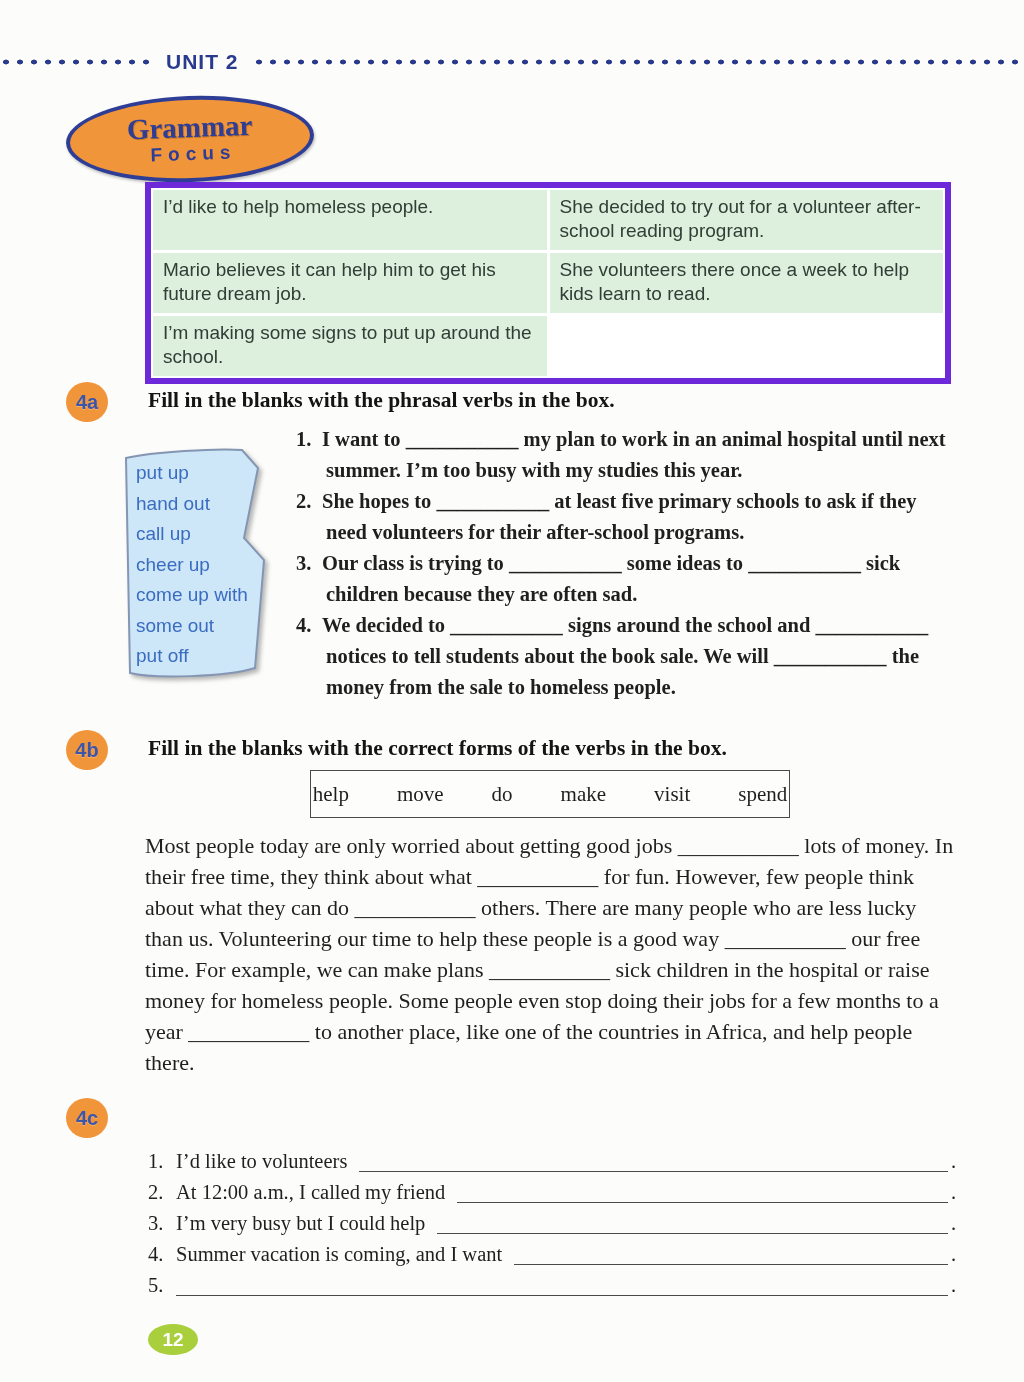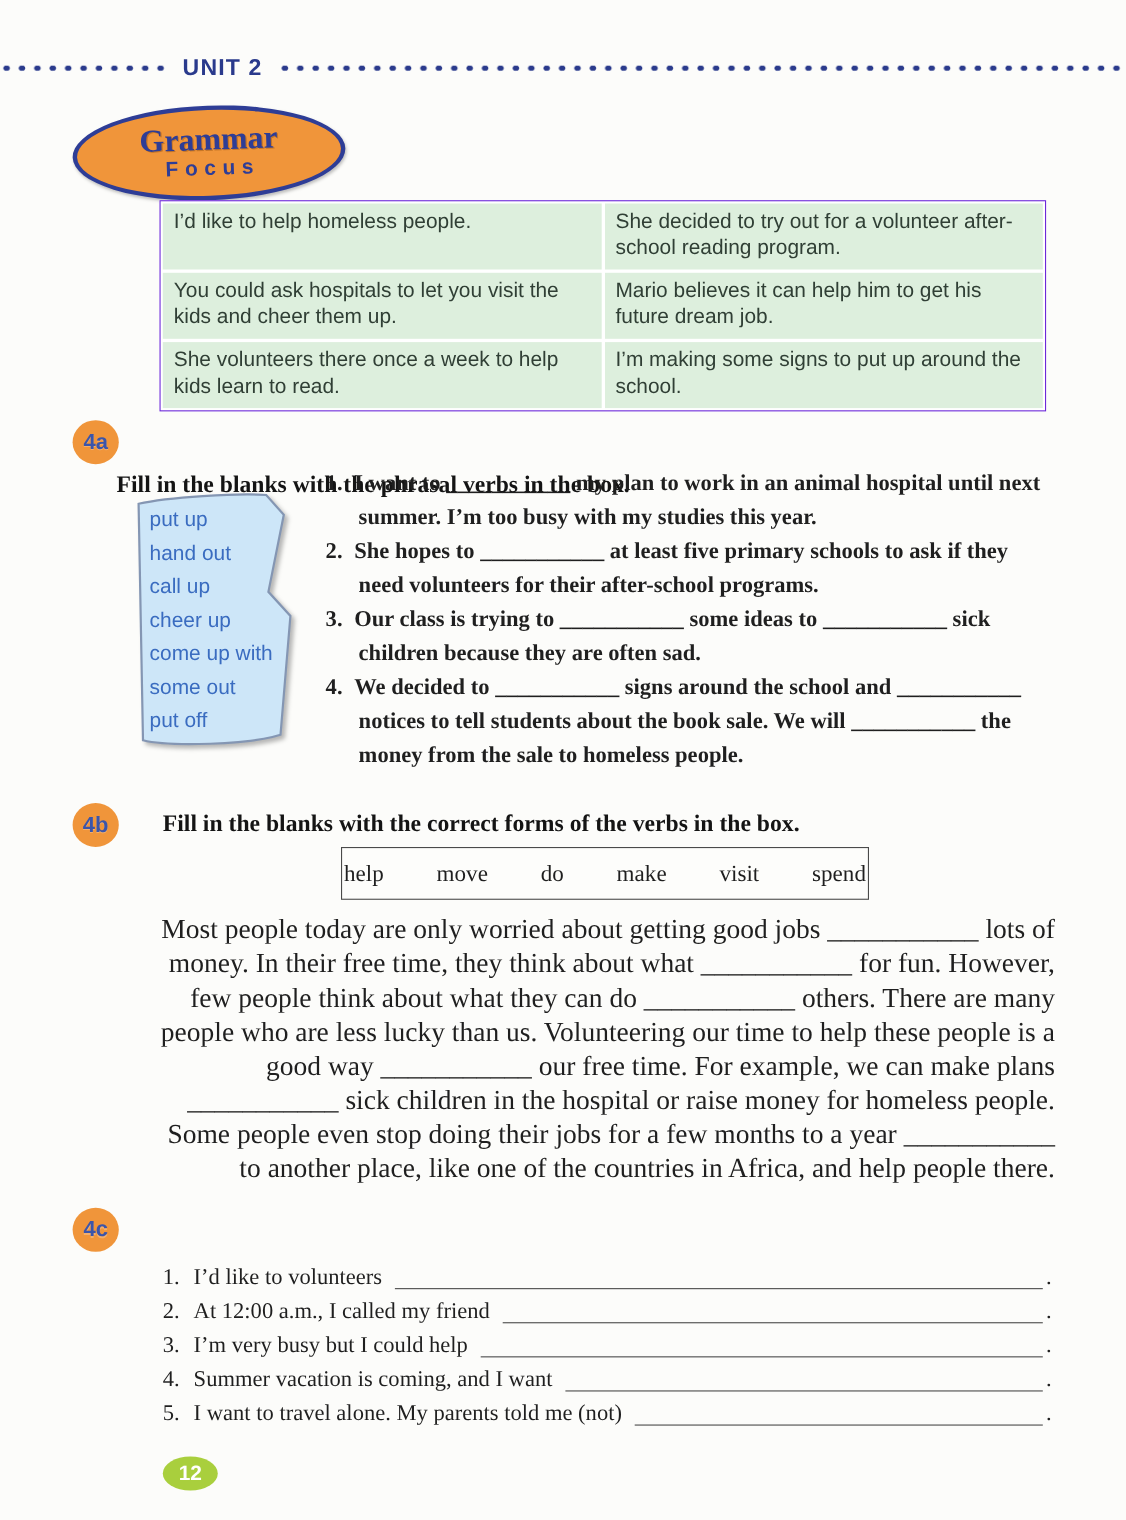--- a/index.html
+++ b/index.html
@@ -51,21 +51,21 @@
     font-family:"Liberation Sans", sans-serif;
     font-weight:bold; font-size:19px; color:#2e3d96;
     letter-spacing:6px; line-height:24px; margin-left:6px;
   }
 
   
   .gf-table {
     position:absolute; left:145px; top:182px; width:806px;
     display:grid; grid-template-columns:1fr 1fr; gap:3px;
     background:#ffffff;
-    border:1px solid #6d28d9;
+    border:6px solid #6d28d9;
     padding:2px;
   }
   .gf-cell {
     background:#ddefdd;
     padding:5px 10px 7px 10px;
     font-family:"Liberation Sans", sans-serif;
     font-size:19px; line-height:24px; color:#303f35;
   }
 
   
@@ -106,21 +106,21 @@
 
   
   .verb-box {
     position:absolute; left:310px; top:770px; width:480px; height:48px;
     border:1.5px solid #4a4a4a; background:#fdfdfb;
     display:flex; align-items:center; justify-content:center; gap:48px;
     font-size:21px;
   }
   .para-4b {
     position:absolute; left:145px; top:830px; width:814px;
-    font-size:25px; line-height:31px;text-align:right;
+    font-size:22px; line-height:31px;
   }
 
   
   .list-4c { position:absolute; left:148px; top:1146px; width:808px; font-size:20.5px; }
   .item-4c { display:flex; align-items:flex-end; line-height:31px; }
   .item-4c .num { width:28px; flex:0 0 auto; }
   .item-4c .txt { white-space:nowrap; padding-right:12px; }
   .fill-line { flex:1; border-bottom:1.3px solid #4a4a4a; margin-bottom:5px; }
   .item-4c .suffix { padding-left:3px; }
 
@@ -144,27 +144,26 @@
 </div>
 
 <div class="gf-badge">
   <div class="gf-line1">Grammar</div>
   <div class="gf-line2">Focus</div>
 </div>
 
 <div class="gf-table">
   <div class="gf-cell">I’d like to help homeless people.</div>
   <div class="gf-cell">She decided to try out for a volunteer after-school reading program.</div>
-  <div class="gf-cell">You could ask hospitals to let you visit the kids and cheer them up.</div>
   <div class="gf-cell">Mario believes it can help him to get his future dream job.</div>
   <div class="gf-cell">She volunteers there once a week to help kids learn to read.</div>
   <div class="gf-cell">I’m making some signs to put up around the school.</div>
 </div>
 
-<div class="sec-row" style="top:382px;flex-direction:column;">
+<div class="sec-row" style="top:382px;">
   <div class="badge">4a</div>
   <div class="sec-heading">Fill in the blanks with the phrasal verbs in the box.</div>
 </div>
 
 <div class="note-wrap">
   <svg width="170" height="242" viewBox="0 0 170 242">
     <path d="M14 12 C 40 6, 105 2, 130 4 L 146 22 L 132 92 L 152 114 L 143 222 C 115 231, 42 233, 18 227 Z" fill="#cde6f8" stroke="#8496b3" stroke-width="2"></path>
   </svg>
   <ul class="note-list">
     <li>put up</li>
@@ -224,19 +223,18 @@
     <span class="suffix">.</span>
   </div>
   <div class="item-4c">
     <span class="num">4.</span>
     <span class="txt">Summer vacation is coming, and I want</span>
     <span class="fill-line"></span>
     <span class="suffix">.</span>
   </div>
   <div class="item-4c">
     <span class="num">5.</span>
-    <span class="txt">I want to travel alone. My parents told me (not)</span>
     <span class="fill-line"></span>
     <span class="suffix">.</span>
   </div>
 </div>
 
 <div class="page-oval">12</div>
 
 </body></html>

